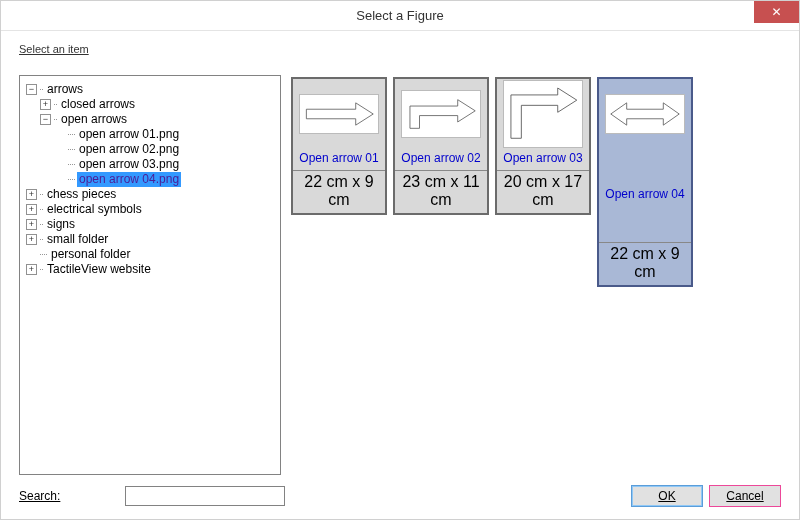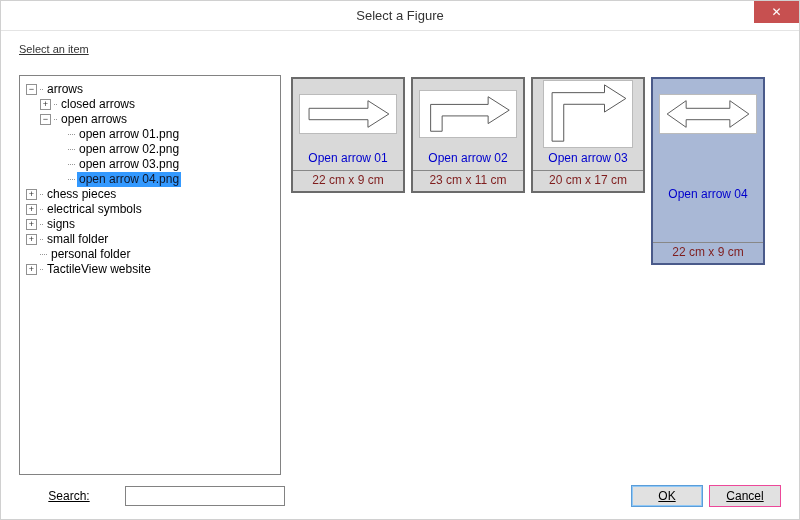--- a/index.html
+++ b/index.html
@@ -103,31 +103,31 @@
     color: #888;
     font-size: 9px;
     letter-spacing: -1px;
     flex-shrink: 0;
   }
   .node-label {
     padding: 0 2px;
   }
   .node-label.selected {
     background: #3399ff;
-    color: #0f172a;
+    color: #4c1d95;
   }
   .thumbs-pane {
     flex: 1;
     display: flex;
     gap: 6px;
     padding-top: 2px;
     align-items: flex-start;
   }
   .thumb {
-    width: 114px;
+    width: 96px;
     border: 2px solid #6b6b6b;
     background: #d9d9d9;
     display: flex;
     flex-direction: column;
     align-items: center;
     cursor: pointer;
   }
   .thumb.selected {
     background: #a9b8d6;
     border-color: #4a5a8a;
@@ -146,37 +146,37 @@
     border: 1px solid #bbb;
   }
   .thumb .caption {
     color: #0000cc;
     text-align: center;
     font-size: 12px;
     line-height: 1.25;
     padding: 2px 2px 0 2px;
   }
   .thumb .dims {
-    color: #7f1d1d;
+    color: #000000;
     text-align: center;
-    font-size: 12px;
+    font-size: 16px;
     border-top: 1px solid #888;
     width: 100%;
     padding: 2px 0 4px 0;
     margin-top: 4px;
   }
   .bottom-row {
     display: flex;
     align-items: center;
     margin-top: 10px;
     gap: 6px;
   }
   .search-label {
     width: 100px;
-    text-align: center;
+    text-align: left;
   }
   .search-input {
     width: 160px;
     height: 20px;
     border: 1px solid #828282;
     padding: 1px 4px;
     font: inherit;
   }
   .spacer { flex: 1; }
   .btn {

